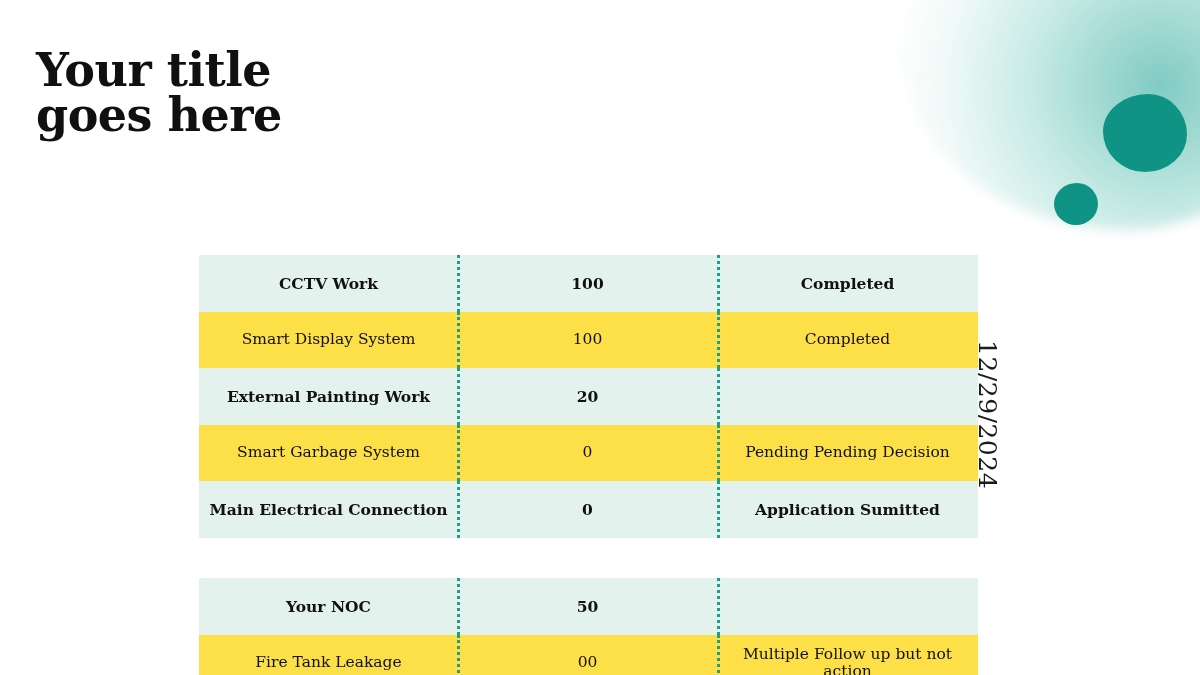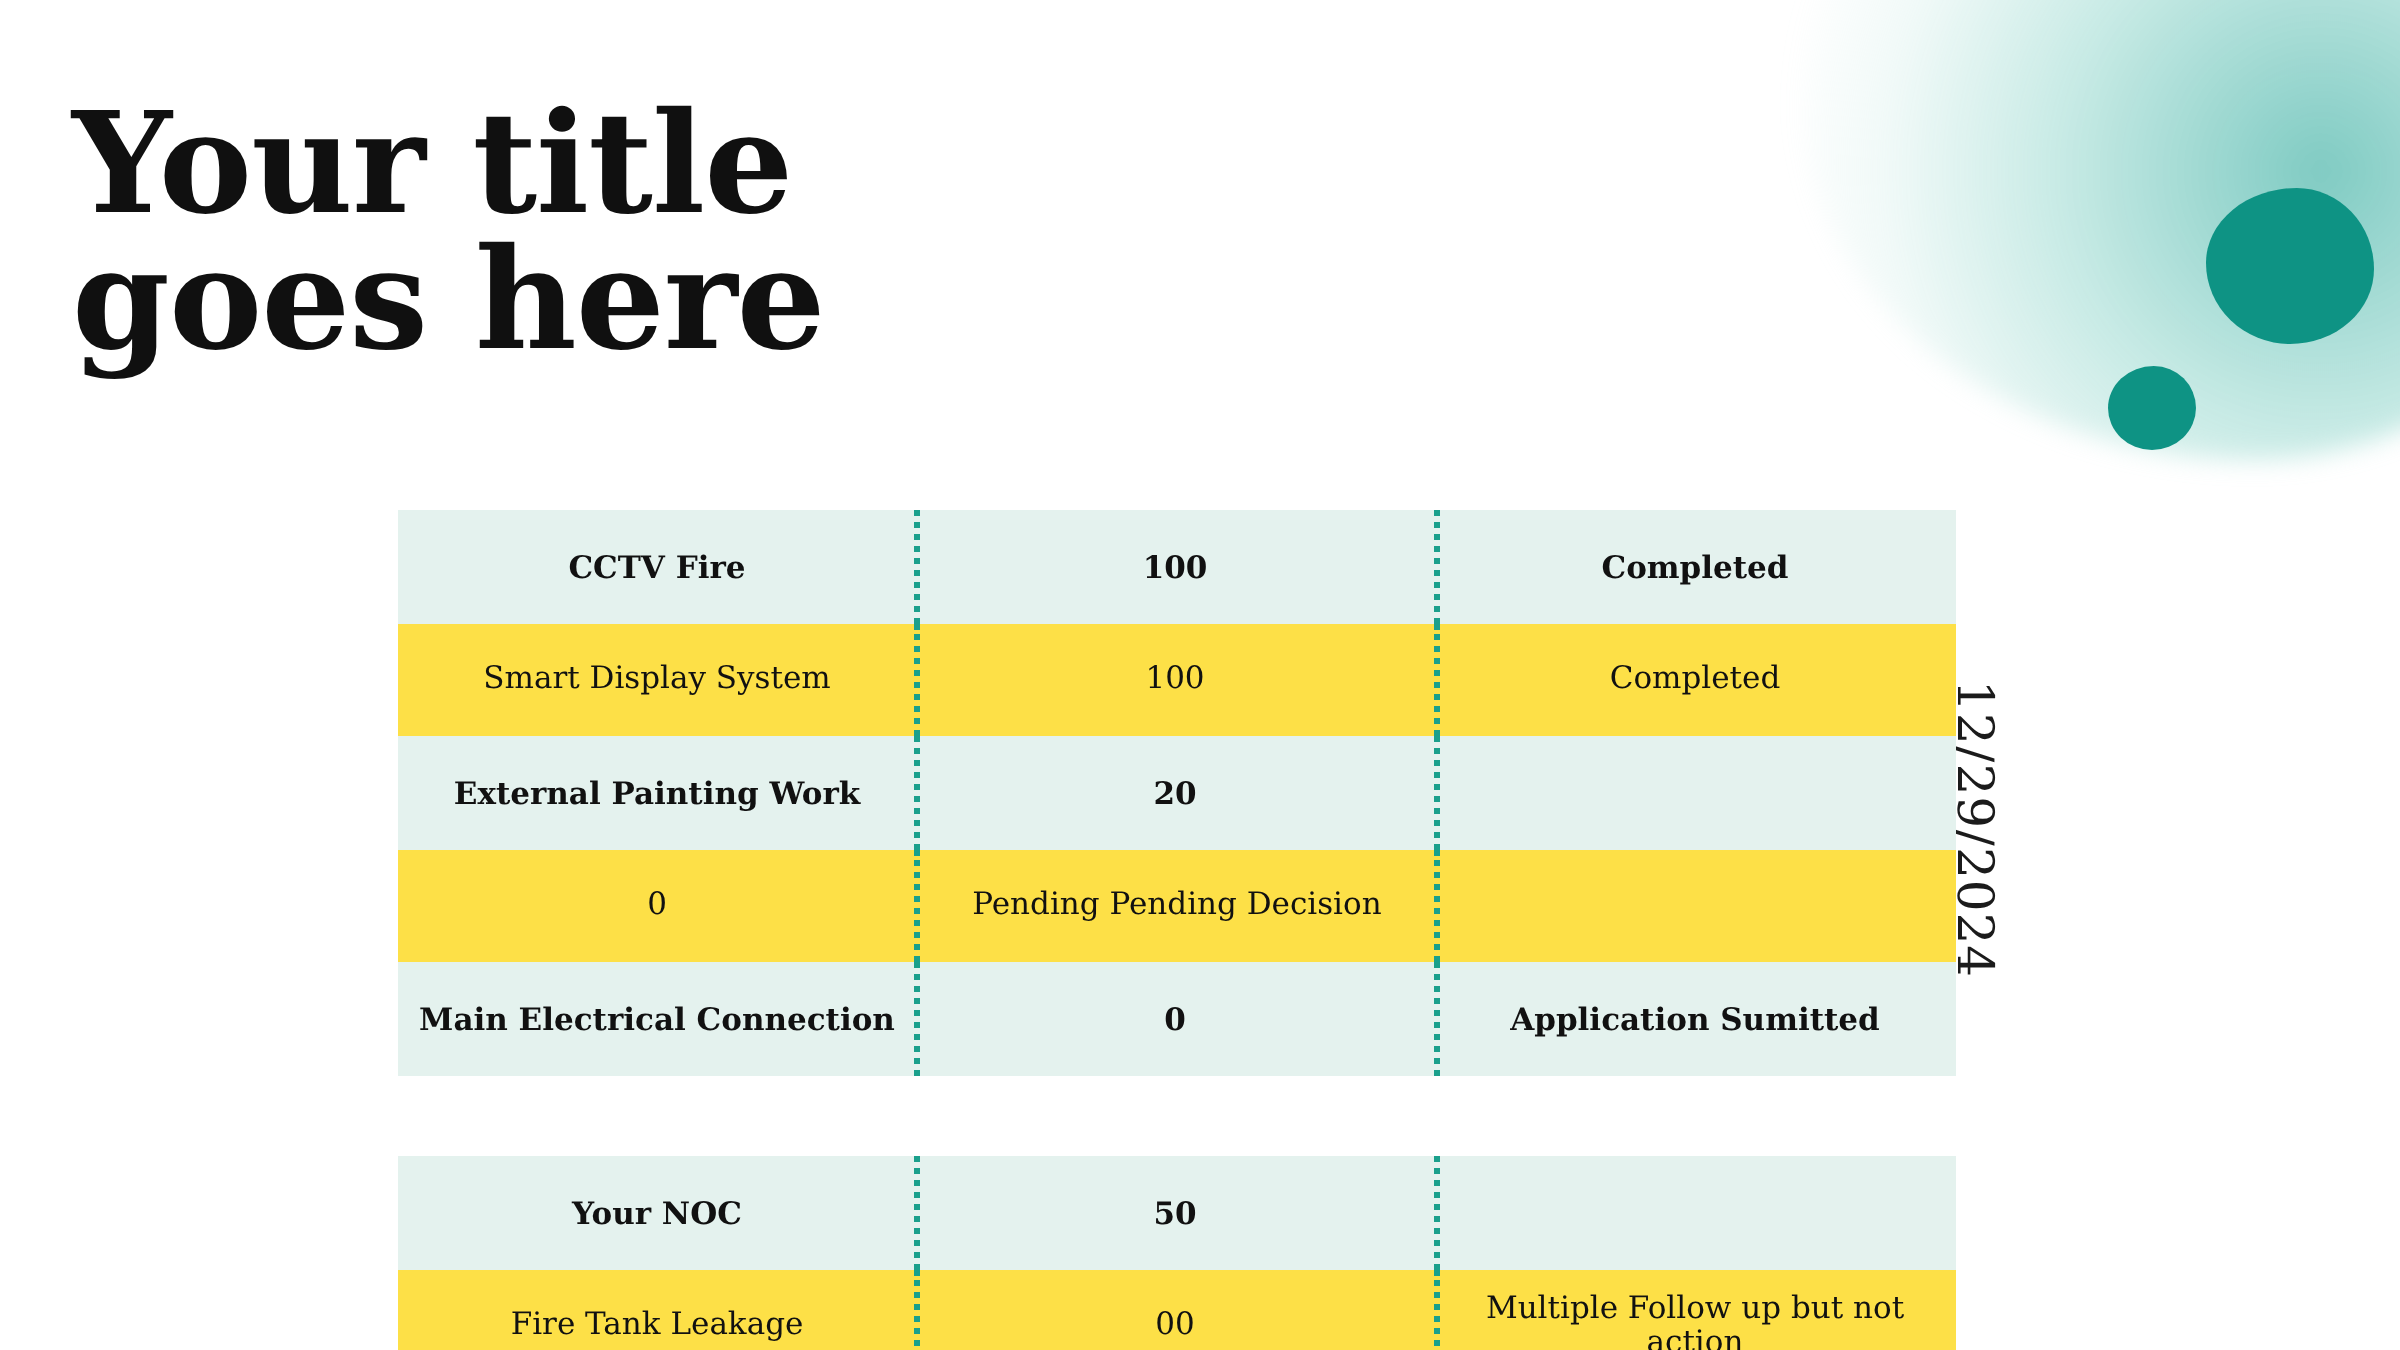--- a/index.html
+++ b/index.html
@@ -53,21 +53,21 @@
   }
 
   
   .title {
     position: absolute;
     left: 36px;
     top: 48px;
     width: 520px;
     font-family: "DejaVu Serif", "Liberation Serif", serif;
     font-weight: 700;
-    font-size: 70px;
+    font-size: 46px;
     line-height: 0.97;
     letter-spacing: -0.5px;
     color: #101010;
     white-space: pre-line;
   }
 
   
   .date-vertical {
     position: absolute;
     left: 962px;
@@ -137,40 +137,41 @@
   <div class="blob-large"></div>
   <div class="blob-small"></div>
 
   <div class="title">Your title
 goes here</div>
 
   <div class="date-vertical">12/29/2024</div>
 
   <div class="table-wrap first">
     <div class="row alt">
-      <div class="cell c0">CCTV Fire</div>
+      <div class="cell c0">CCTV Work</div>
       <div class="cell c1">100</div>
       <div class="cell c2">Completed</div>
       <div class="vsep v1"></div>
       <div class="vsep v2"></div>
     </div>
     <div class="row">
       <div class="cell c0">Smart Display System</div>
       <div class="cell c1">100</div>
       <div class="cell c2">Completed</div>
       <div class="vsep v1"></div>
       <div class="vsep v2"></div>
     </div>
     <div class="row alt">
       <div class="cell c0">External Painting Work</div>
       <div class="cell c1">20</div>
       <div class="vsep v1"></div>
       <div class="vsep v2"></div>
     </div>
     <div class="row">
+      <div class="cell c0">Smart Garbage System</div>
       <div class="cell c1">0</div>
       <div class="cell c2">Pending Pending Decision</div>
       <div class="vsep v1"></div>
       <div class="vsep v2"></div>
     </div>
     <div class="row alt">
       <div class="cell c0">Main Electrical Connection</div>
       <div class="cell c1">0</div>
       <div class="cell c2">Application Sumitted</div>
       <div class="vsep v1"></div>

